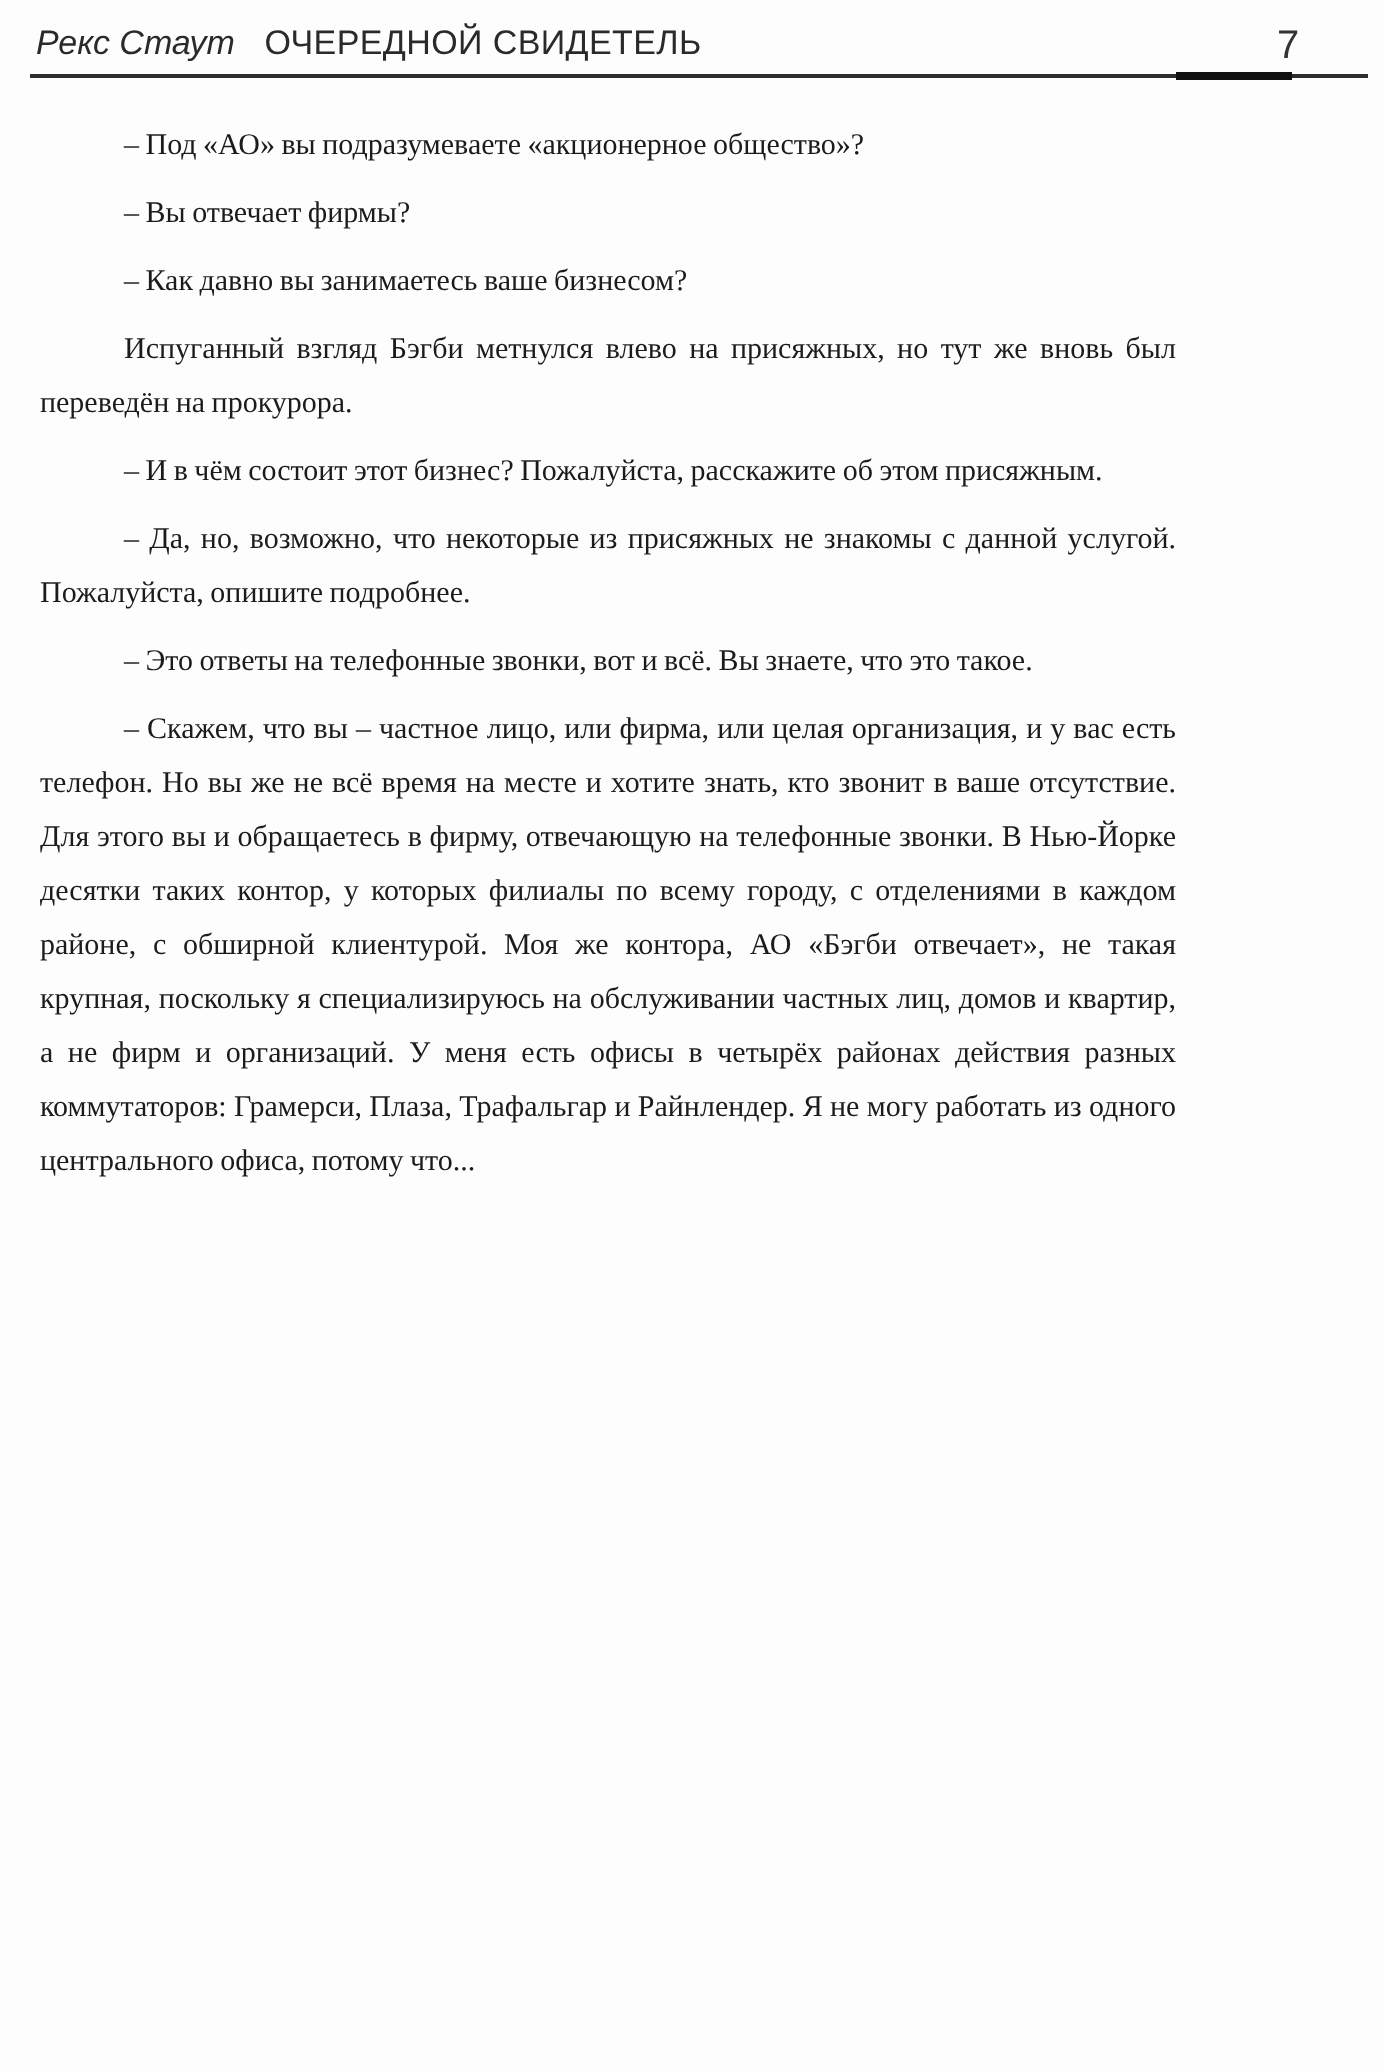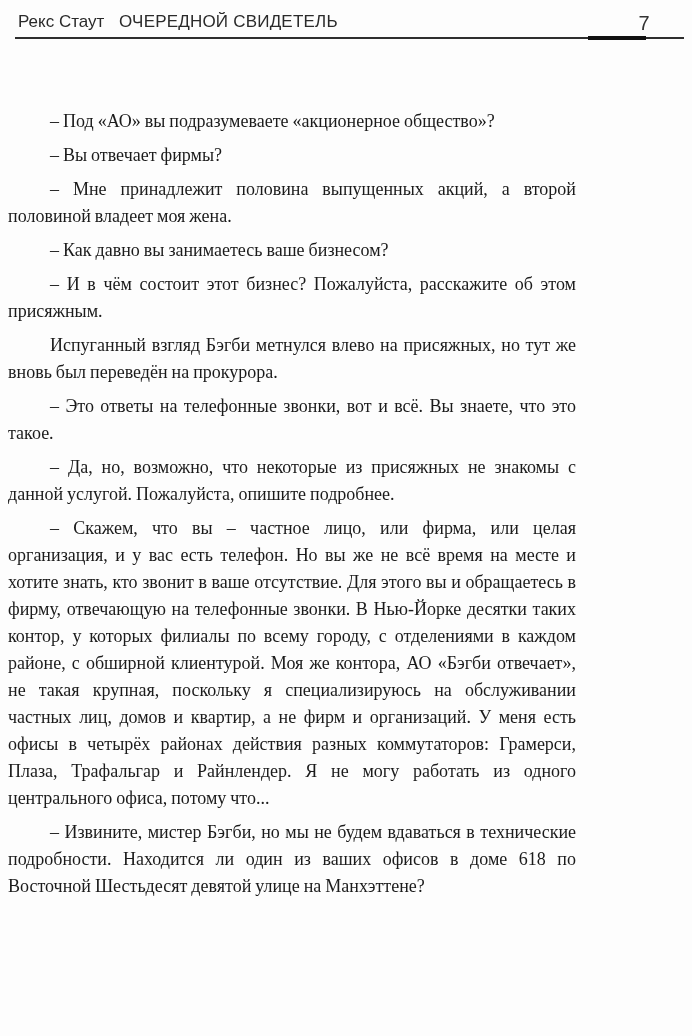--- a/index.html
+++ b/index.html
@@ -22,20 +22,21 @@
     top: 12px;
     left: 18px;
     right: 8px;
     height: 24px;
     font-family: "Liberation Sans", sans-serif;
     font-size: 17px;
     color: #2a2a2a;
     white-space: nowrap;
   }
   .author {
+    font-style: italic;
     margin-right: 10px;
   }
   .book-title {
     font-style: normal;
     letter-spacing: 0.2px;
   }
   .page-number {
     position: absolute;
     top: 0;
     left: 606px;
@@ -57,29 +58,28 @@
     top: 36px;
     left: 588px;
     width: 58px;
     height: 4px;
     background: #111;
   }
   
   .page-text {
     position: absolute;
     top: 60px;
-    left: 8px;
+    left: 20px;
     width: 568px;
-    font-size: 18px;
+    font-size: 15px;
     line-height: 27px;
     text-align: justify;
     hyphens: auto;
     -webkit-hyphens: auto;
     word-spacing: -0.5px;
-    margin-top: 48px;
   }
   .page-text p {
     margin: 0;
     text-indent: 42px;
   }
   .page-text p + p {
     margin-top: 7px;
   }
 </style>
 </head>
@@ -92,23 +92,21 @@
     <span class="book-title">ОЧЕРЕДНОЙ СВИДЕТЕЛЬ</span>
     <span class="page-number">7</span>
   </div>
 
   <div class="header-rule"></div>
   <div class="header-rule-accent"></div>
 
   <div class="page-text">
     <p>– Под «АО» вы подразумеваете «акционерное общество»?</p>
     <p>– Вы отвечает фирмы?</p>
-    <p>– Мне принадлежит половина выпущенных акций, а второй половиной владеет моя жена.</p>
     <p>– Как давно вы занимаетесь ваше бизнесом?</p>
+    <p>Испуганный взгляд Бэгби метнулся влево на присяжных, но тут же вновь был переведён на прокурора.</p>
     <p>– И в чём состоит этот бизнес? Пожалуйста, расскажите об этом присяжным.</p>
-    <p>Испуганный взгляд Бэгби метнулся влево на присяжных, но тут же вновь был переведён на прокурора.</p>
+    <p>– Да, но, возможно, что некоторые из присяжных не знакомы с данной услугой. Пожалуйста, опишите подробнее.</p>
     <p>– Это ответы на телефонные звонки, вот и всё. Вы знаете, что это такое.</p>
-    <p>– Да, но, возможно, что некоторые из присяжных не знакомы с данной услугой. Пожалуйста, опишите подробнее.</p>
     <p>– Скажем, что вы – частное лицо, или фирма, или целая организация, и у вас есть телефон. Но вы же не всё время на месте и хотите знать, кто звонит в ваше отсутствие. Для этого вы и обращаетесь в фирму, отвечающую на телефонные звонки. В Нью-Йорке десятки таких контор, у которых филиалы по всему городу, с отделениями в каждом районе, с обширной клиентурой. Моя же контора, АО «Бэгби отвечает», не такая крупная, поскольку я специализируюсь на обслуживании частных лиц, домов и квартир, а не фирм и организаций. У меня есть офисы в четырёх районах действия разных коммутаторов: Грамерси, Плаза, Трафальгар и Райнлендер. Я не могу работать из одного центрального офиса, потому что...</p>
-    <p>– Извините, мистер Бэгби, но мы не будем вдаваться в технические подробности. Находится ли один из ваших офисов в доме 618 по Восточной Шестьдесят девятой улице на Манхэттене?</p>
   </div>
 
 </div>
 
 </body></html>

